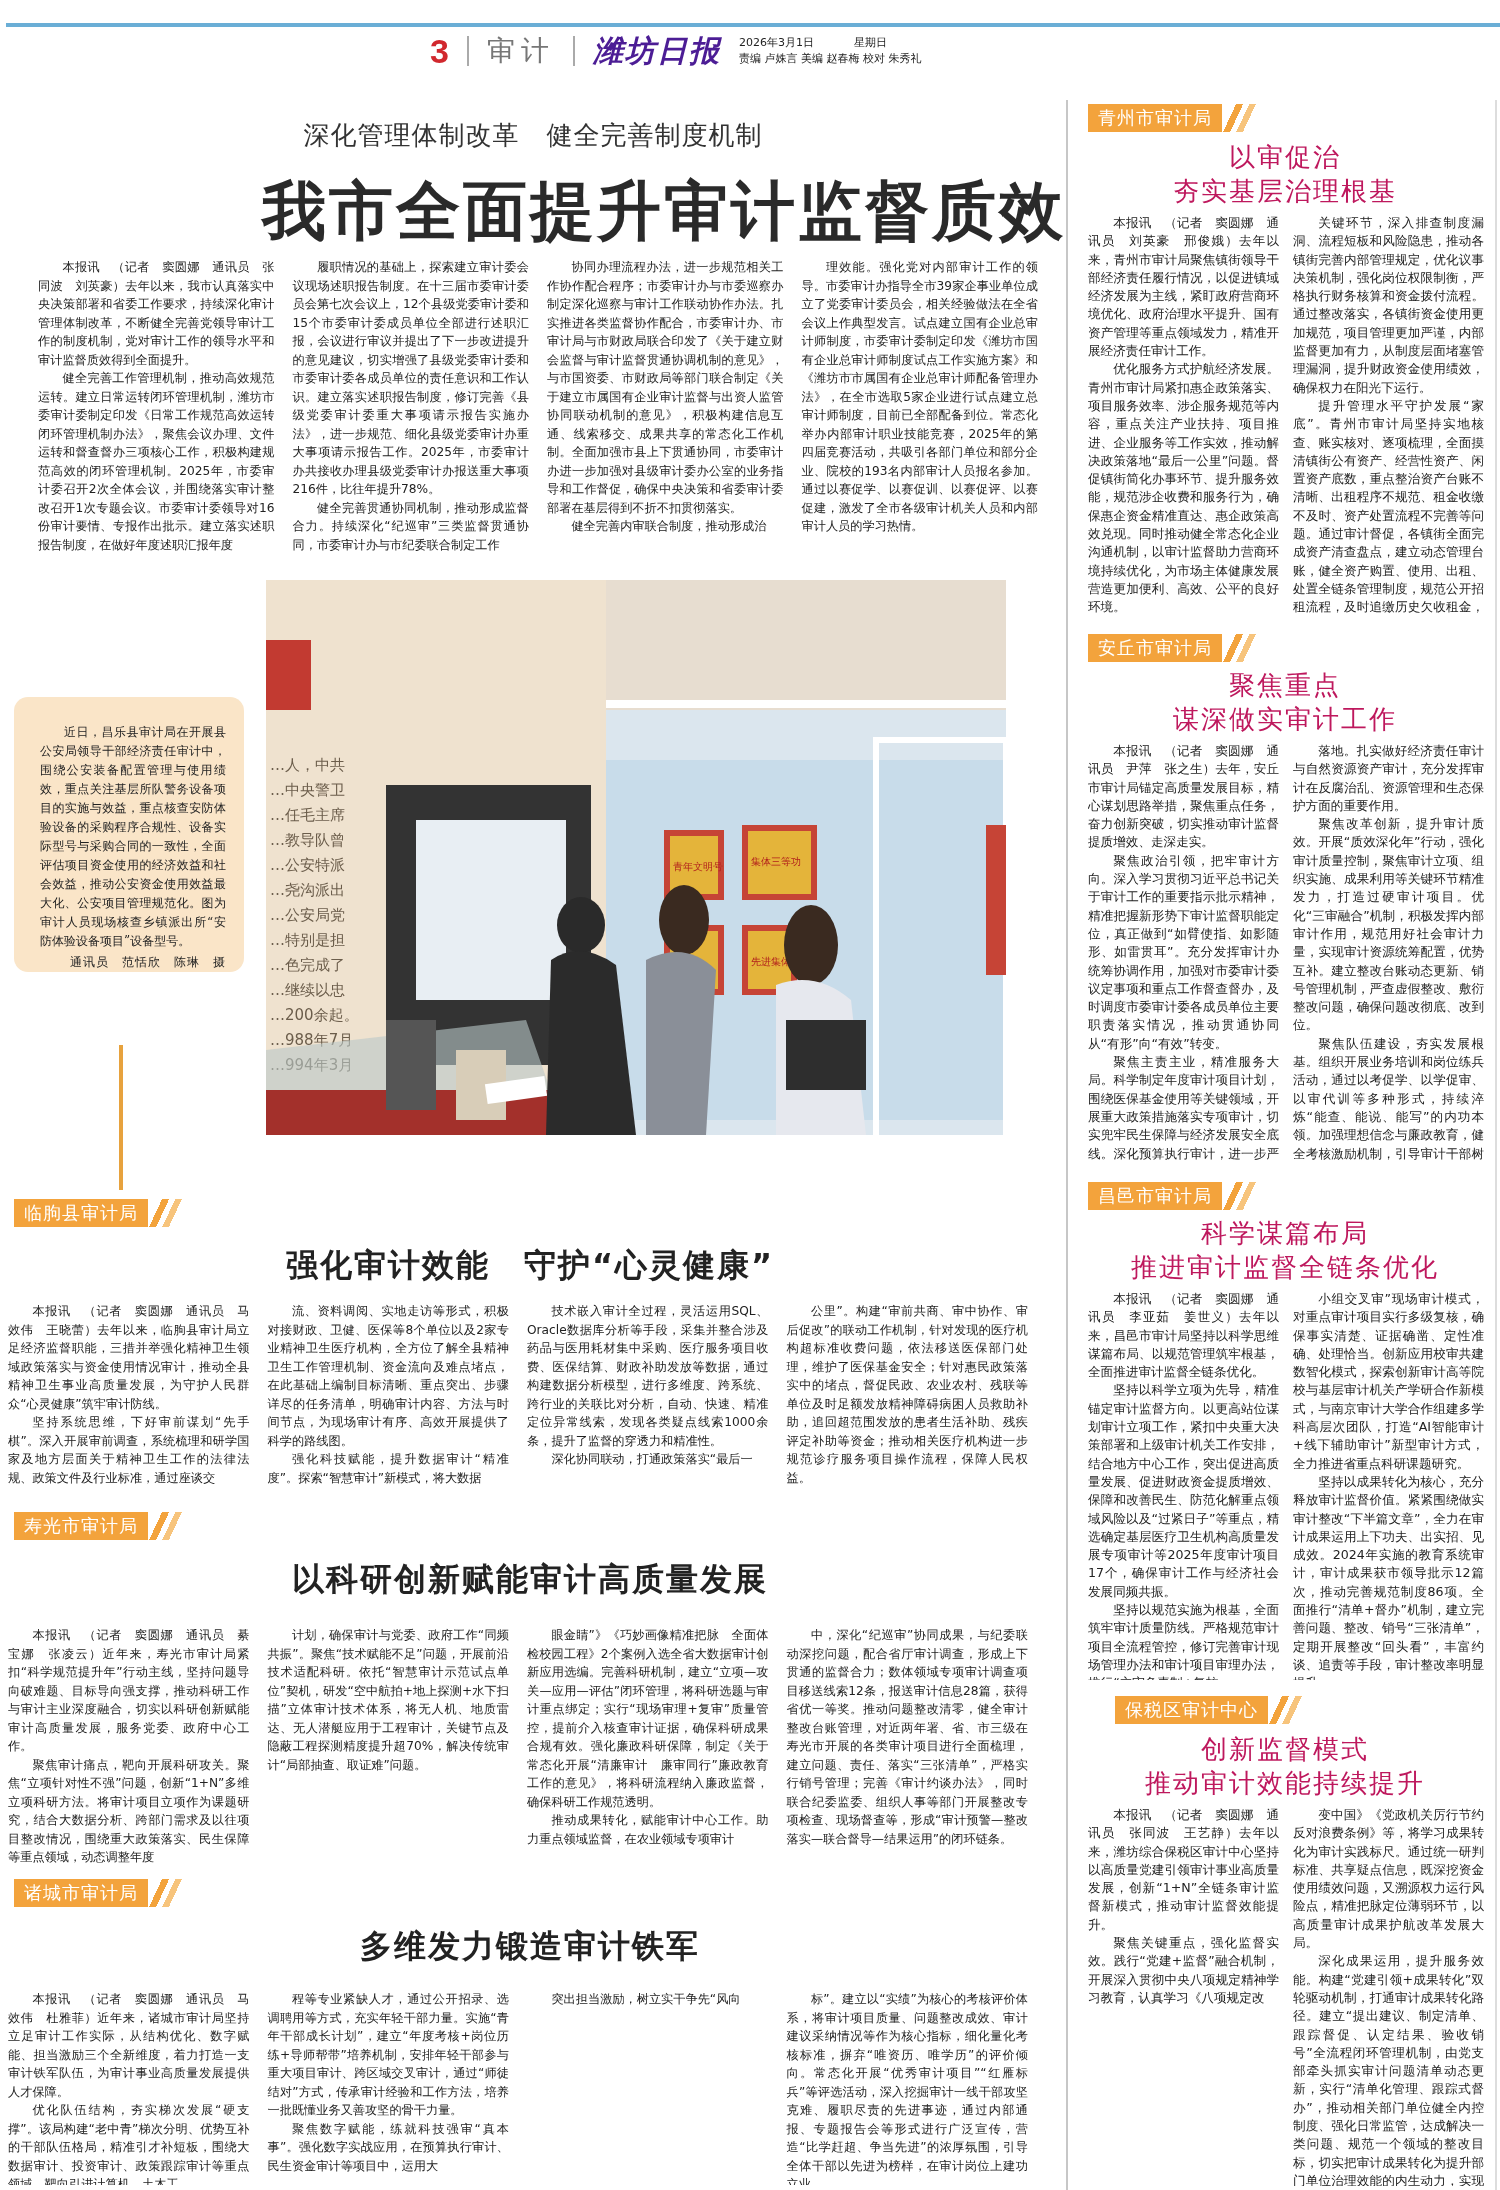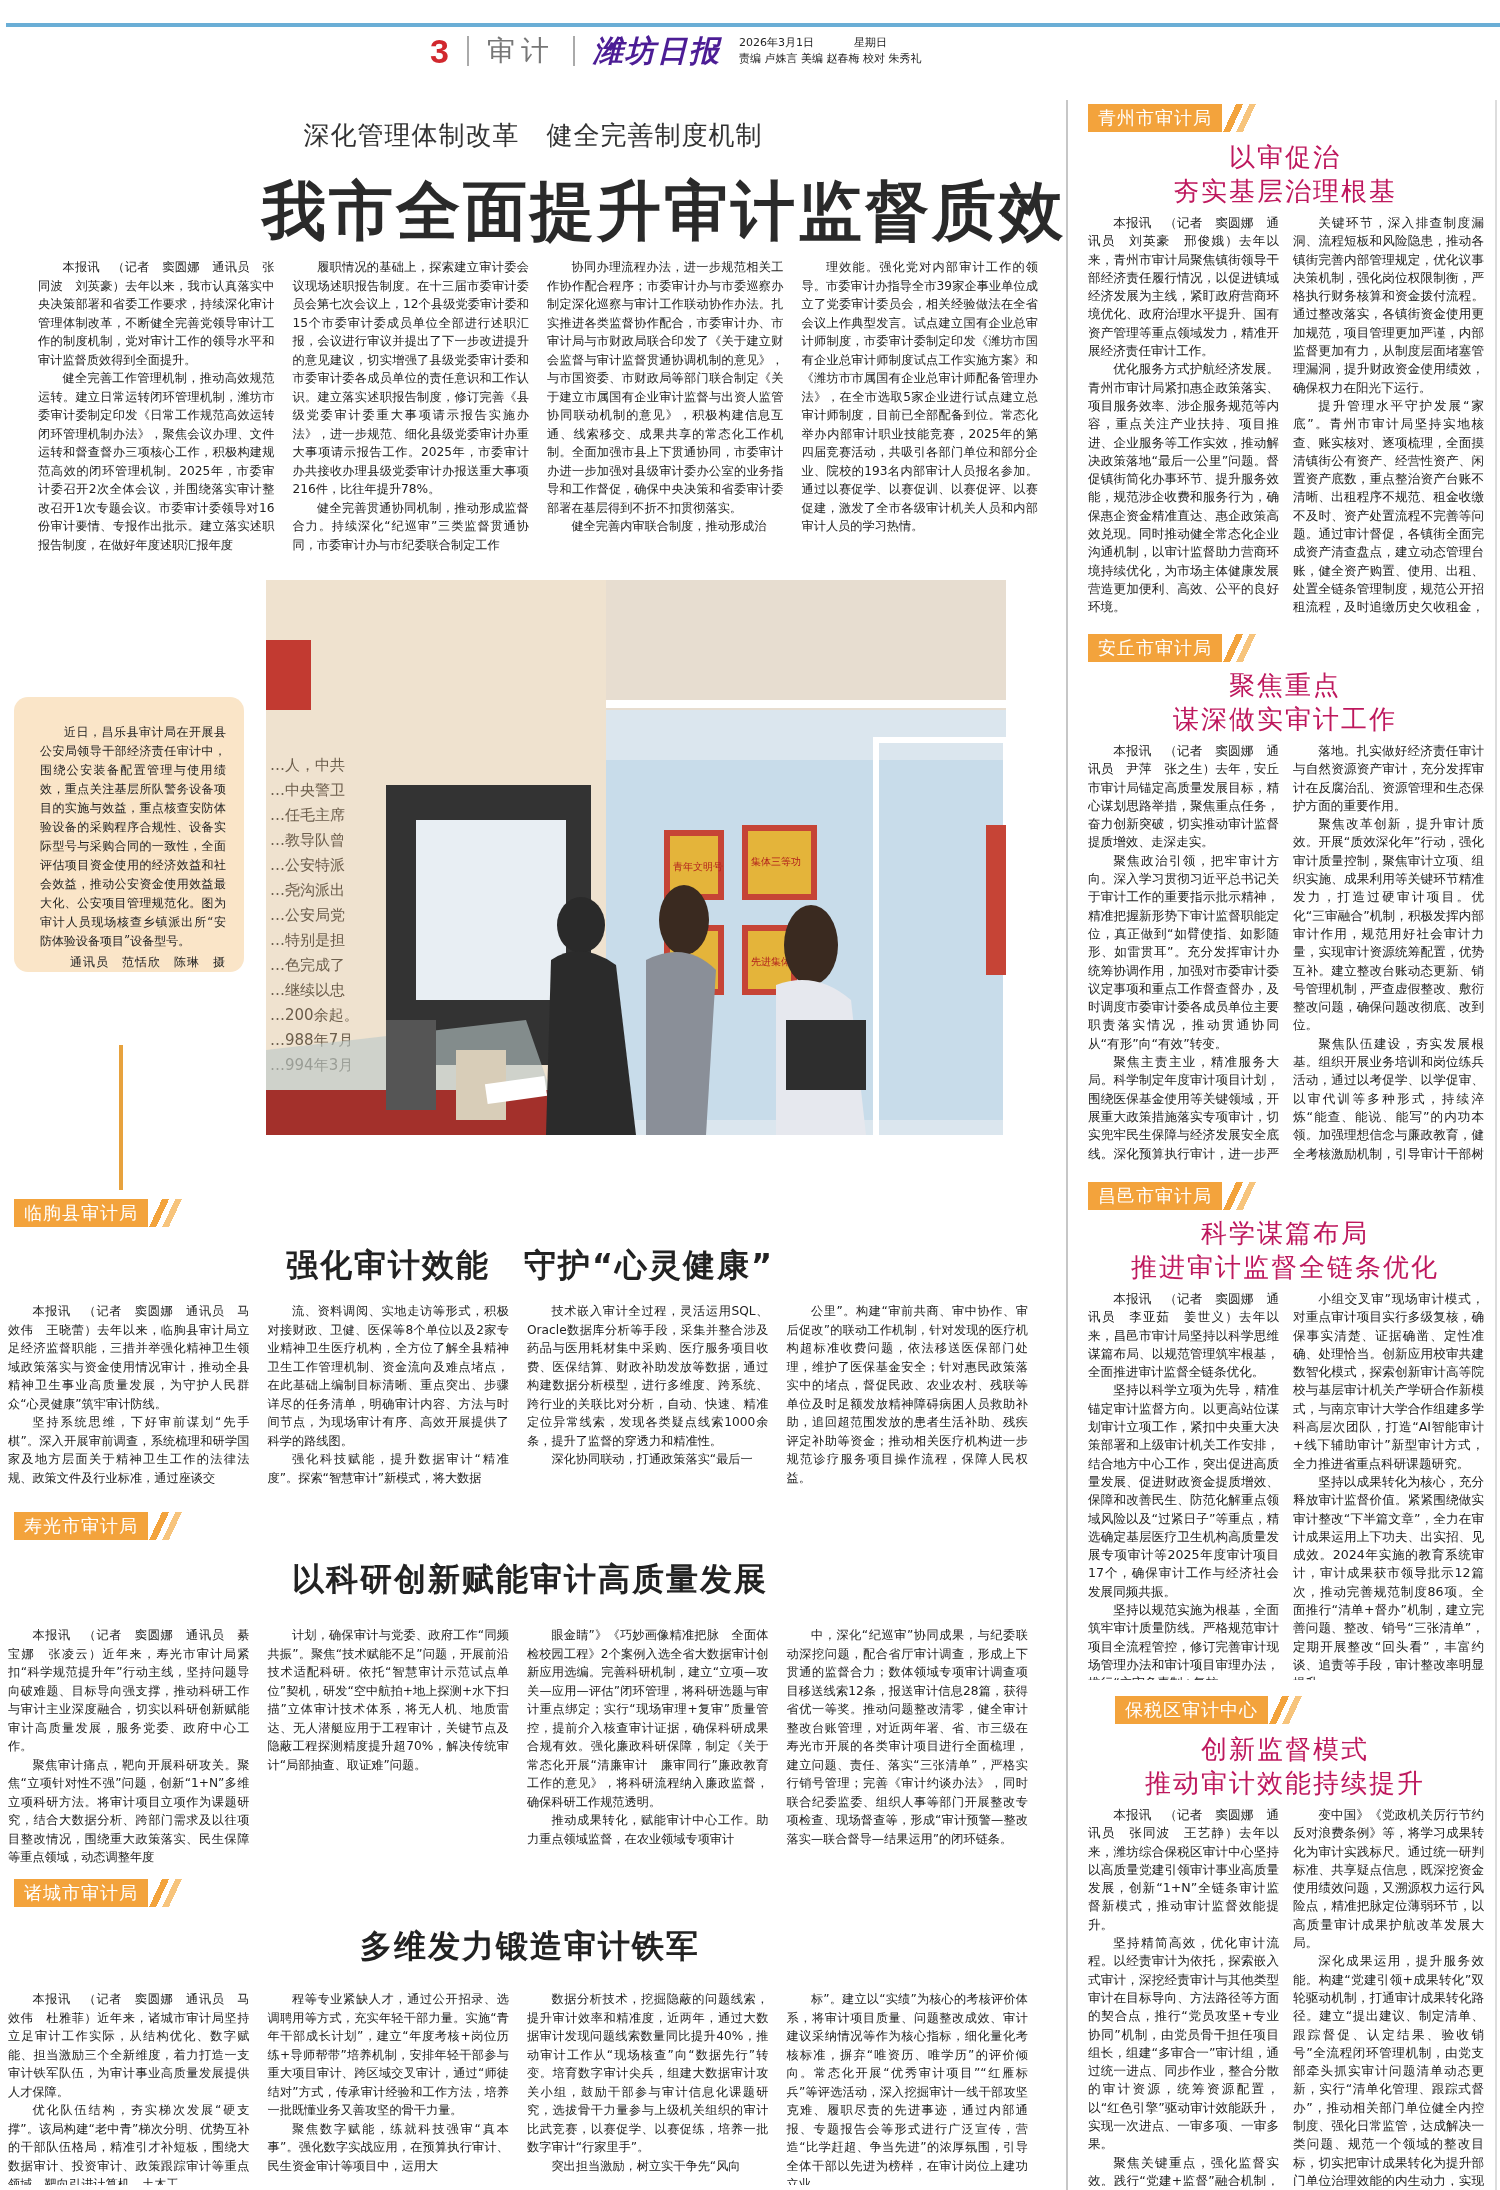--- a/index.html
+++ b/index.html
@@ -184,21 +184,20 @@
 <div class="cols mid-cols" style="top:1990px;height:195px;overflow:hidden">
   <div>
       <p>本报讯　（记者　窦圆娜　通讯员　马效伟　杜雅菲）近年来，诸城市审计局坚持立足审计工作实际，从结构优化、数字赋能、担当激励三个全新维度，着力打造一支审计铁军队伍，为审计事业高质量发展提供人才保障。</p>
       <p>优化队伍结构，夯实梯次发展“硬支撑”。该局构建“老中青”梯次分明、优势互补的干部队伍格局，精准引才补短板，围绕大数据审计、投资审计、政策跟踪审计等重点领域，靶向引进计算机、土木工</p>
     </div>
   <div>
       <p>程等专业紧缺人才，通过公开招录、选调聘用等方式，充实年轻干部力量。实施“青年干部成长计划”，建立“年度考核+岗位历练+导师帮带”培养机制，安排年轻干部参与重大项目审计、跨区域交叉审计，通过“师徒结对”方式，传承审计经验和工作方法，培养一批既懂业务又善攻坚的骨干力量。</p>
       <p>聚焦数字赋能，练就科技强审“真本事”。强化数字实战应用，在预算执行审计、民生资金审计等项目中，运用大</p>
     </div>
   <div>
-      <p>数据分析技术，挖掘隐蔽的问题线索，提升审计效率和精准度，近两年，通过大数据审计发现问题线索数量同比提升40%，推动审计工作从“现场核查”向“数据先行”转变。培育数字审计尖兵，组建大数据审计攻关小组，鼓励干部参与审计信息化课题研究，选拔骨干力量参与上级机关组织的审计比武竞赛，以赛促学、以赛促练，培养一批数字审计“行家里手”。</p>
       <p>突出担当激励，树立实干争先“风向</p>
     </div>
   <div>
       <p>标”。建立以“实绩”为核心的考核评价体系，将审计项目质量、问题整改成效、审计建议采纳情况等作为核心指标，细化量化考核标准，摒弃“唯资历、唯学历”的评价倾向。常态化开展“优秀审计项目”“红雁标兵”等评选活动，深入挖掘审计一线干部攻坚克难、履职尽责的先进事迹，通过内部通报、专题报告会等形式进行广泛宣传，营造“比学赶超、争当先进”的浓厚氛围，引导全体干部以先进为榜样，在审计岗位上建功立业。</p>
     </div>
 </div>
 
 <div class="tag" style="left:1088px;top:104px;">青州市审计局</div>
 <div class="r-title" style="top:140px;">
   <div>以审促治</div>
@@ -251,20 +250,19 @@
 </div>
 
 <div class="tag" style="left:1088px;top:1696px;margin-left:27px;">保税区审计中心</div>
 <div class="r-title" style="top:1732px;">
   <div>创新监督模式</div>
   <div>推动审计效能持续提升</div>
 </div>
 <div class="r-cols" style="top:1806px;height:380px;overflow:hidden">
   <div>
       <p>本报讯　（记者　窦圆娜　通讯员　张同波　王艺静）去年以来，潍坊综合保税区审计中心坚持以高质量党建引领审计事业高质量发展，创新“1+N”全链条审计监督新模式，推动审计监督效能提升。</p>
-      <p>坚持精简高效，优化审计流程。以经责审计为依托，探索嵌入式审计，深挖经责审计与其他类型审计在目标导向、方法路径等方面的契合点，推行“党员攻坚+专业协同”机制，由党员骨干担任项目组长，组建“多审合一”审计组，通过统一进点、同步作业，整合分散的审计资源，统筹资源配置，以“红色引擎”驱动审计效能跃升，实现一次进点、一审多项、一审多果。</p>
       <p>聚焦关键重点，强化监督实效。践行“党建+监督”融合机制，开展深入贯彻中央八项规定精神学习教育，认真学习《八项规定改</p>
     </div>
   <div>
       <p>变中国》《党政机关厉行节约反对浪费条例》等，将学习成果转化为审计实践标尺。通过统一研判标准、共享疑点信息，既深挖资金使用绩效问题，又溯源权力运行风险点，精准把脉定位薄弱环节，以高质量审计成果护航改革发展大局。</p>
       <p>深化成果运用，提升服务效能。构建“党建引领+成果转化”双轮驱动机制，打通审计成果转化路径。建立“提出建议、制定清单、跟踪督促、认定结果、验收销号”全流程闭环管理机制，由党支部牵头抓实审计问题清单动态更新，实行“清单化管理、跟踪式督办”，推动相关部门单位健全内控制度、强化日常监管，达成解决一类问题、规范一个领域的整改目标，切实把审计成果转化为提升部门单位治理效能的内生动力，实现监督成果与服务效能的同频共振。</p>
     </div>
 </div>
 
 </body></html>

